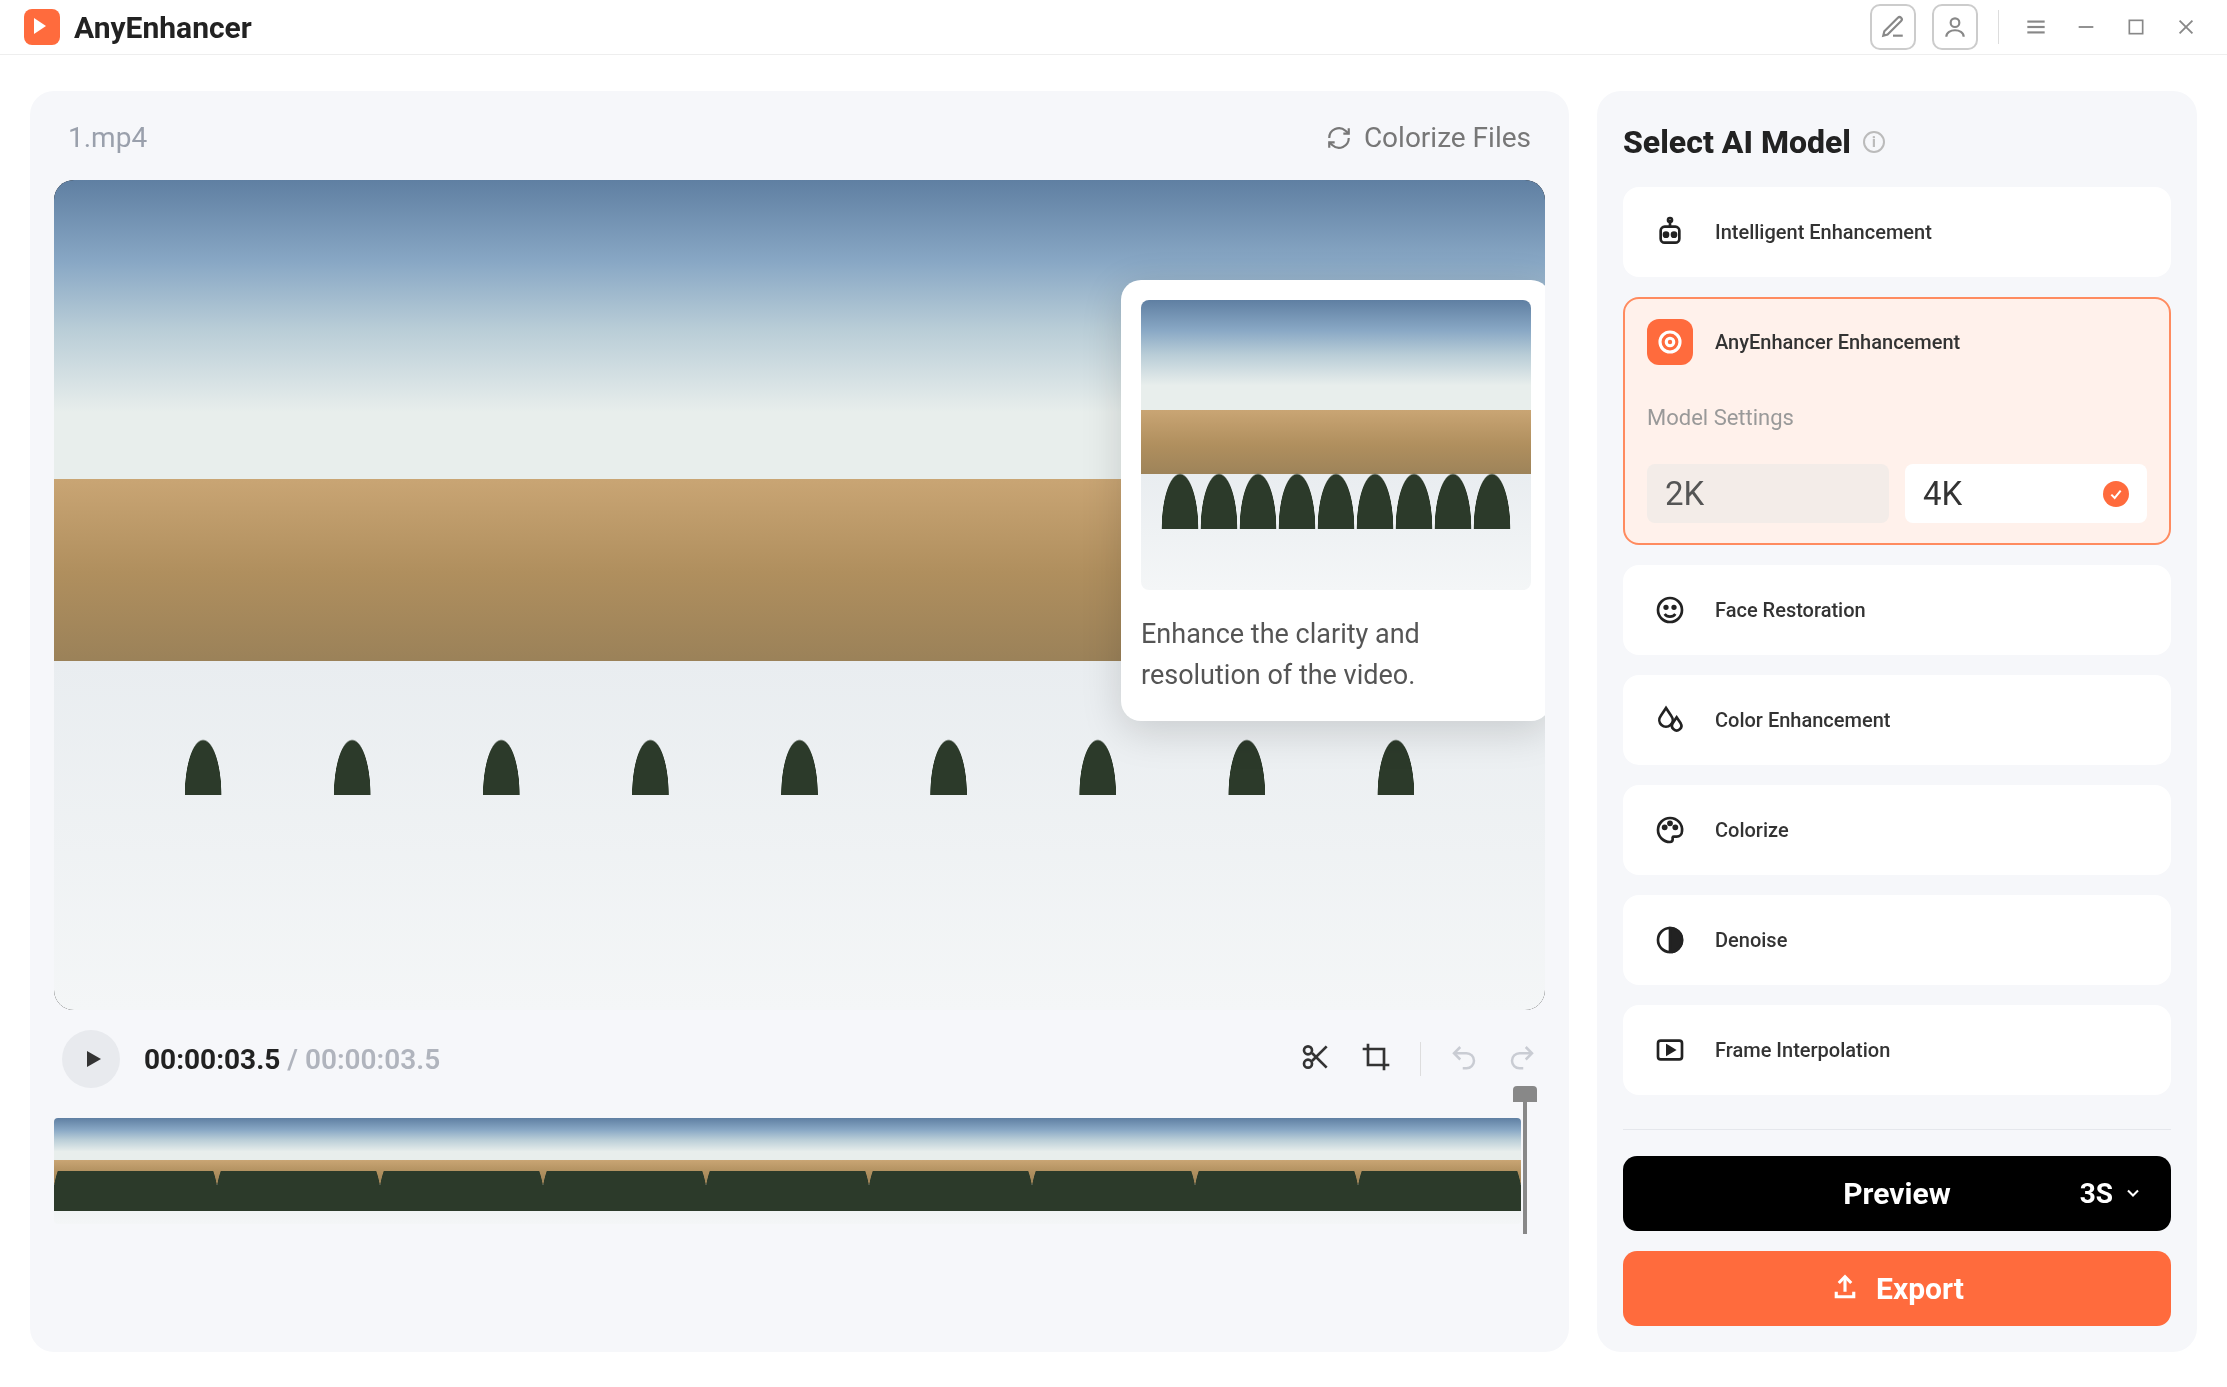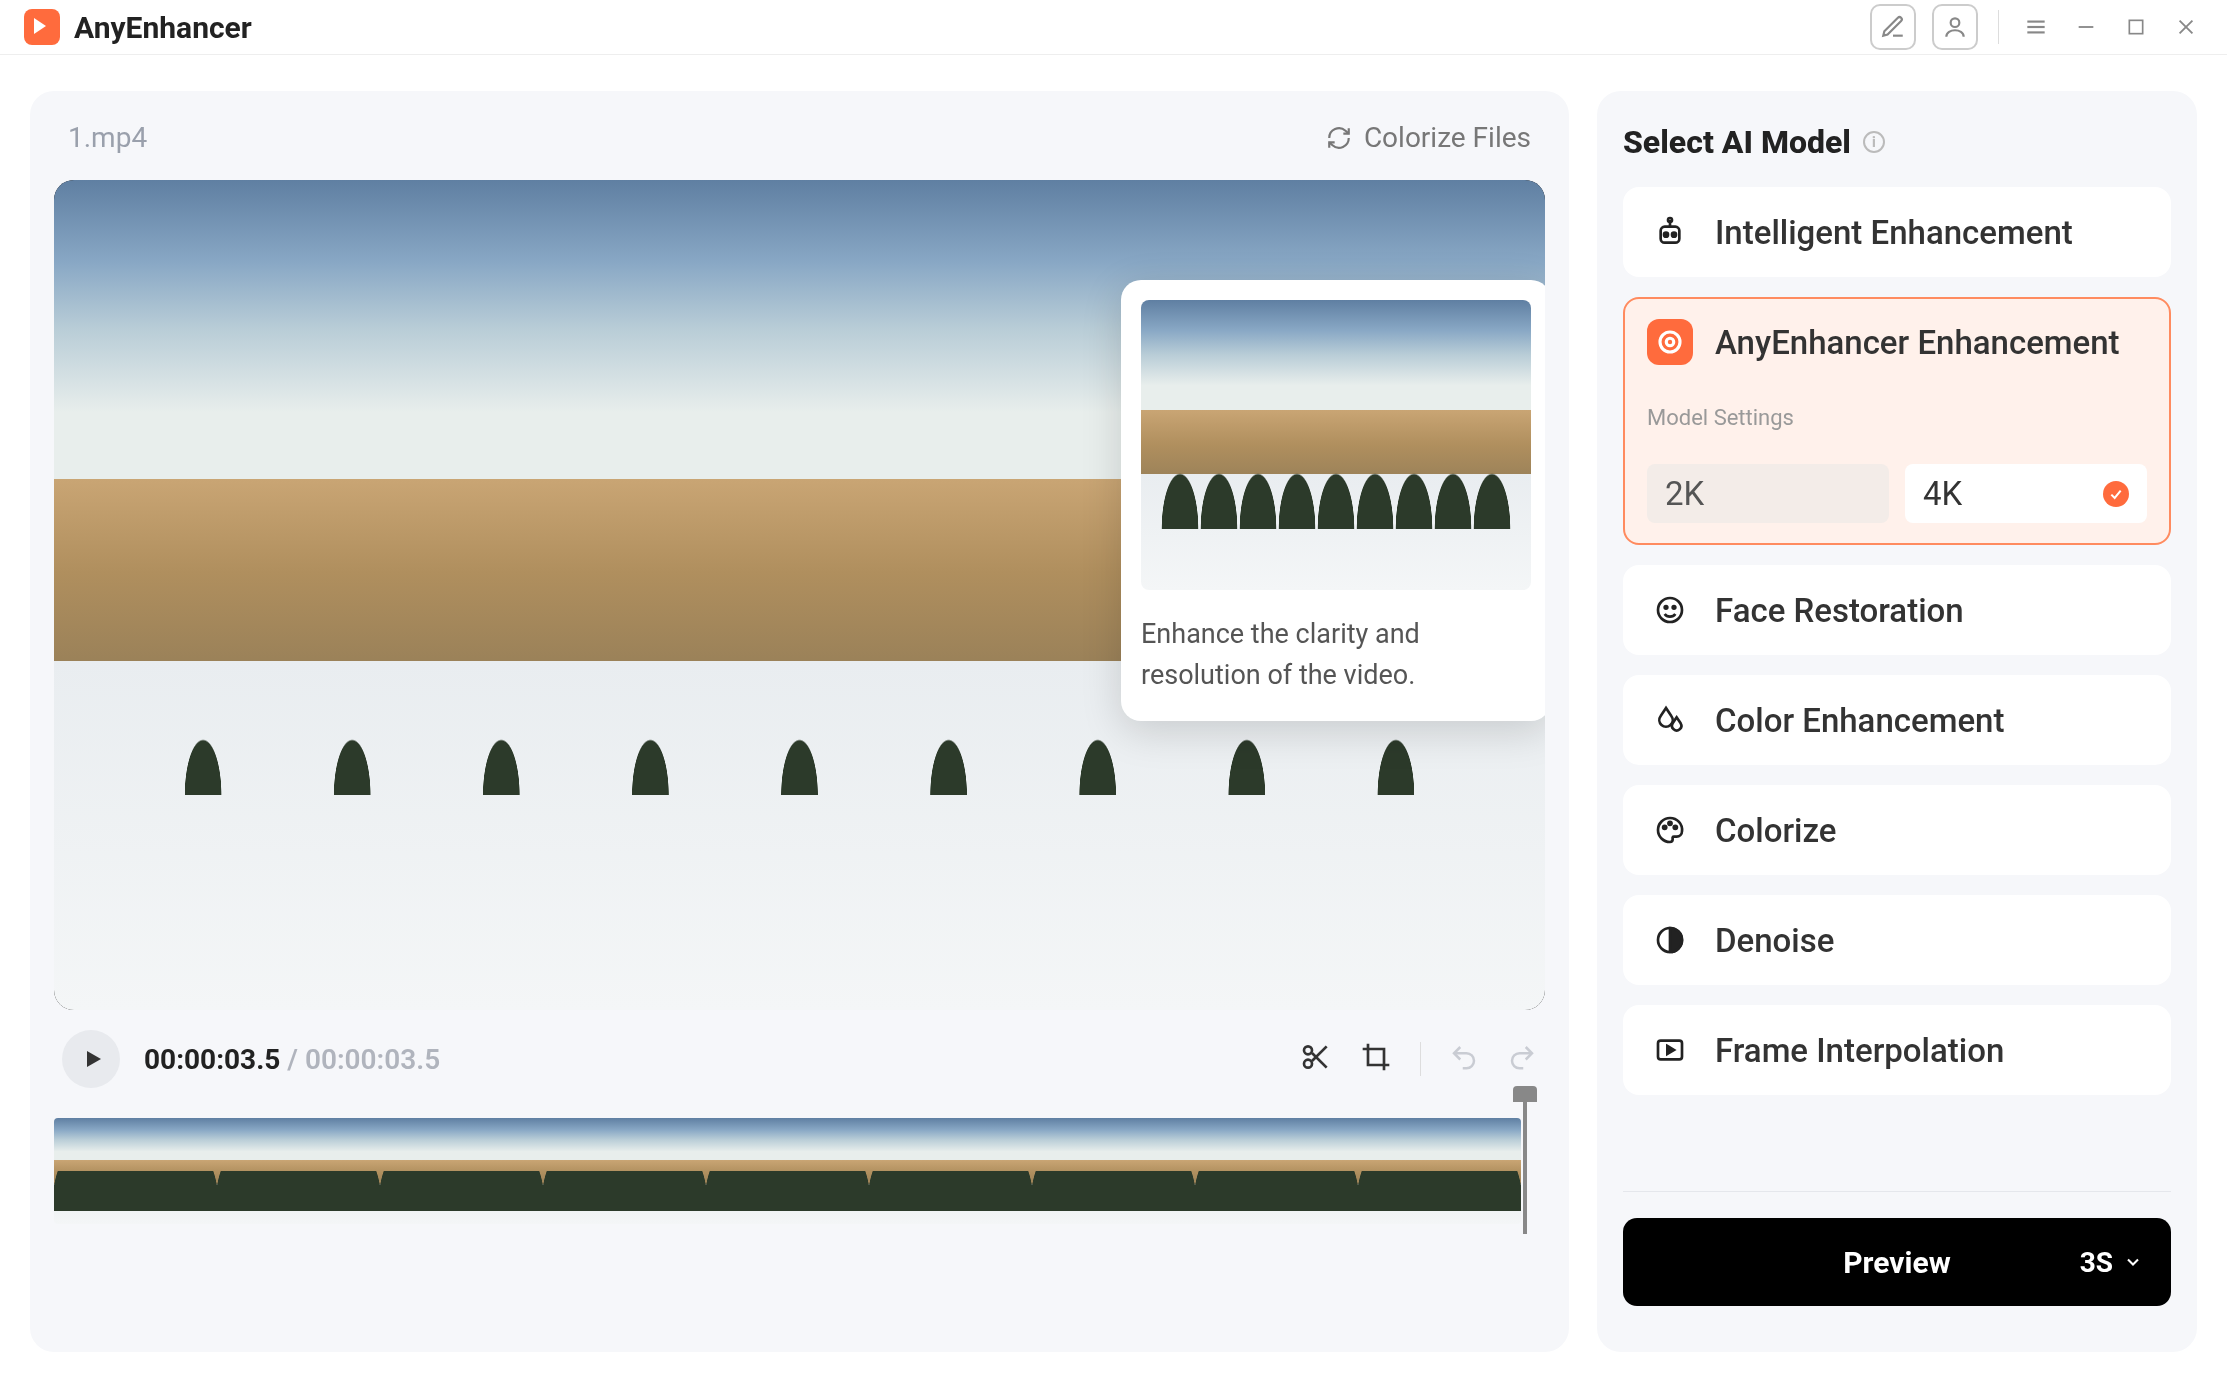--- a/index.html
+++ b/index.html
@@ -73,21 +73,21 @@
 .timeline .frame .treeline { top: 50%; height: 40px; }
 .playhead { position: absolute; right: 18px; top: -24px; width: 4px; height: 140px; background: #888; }
 .playhead::before { content: ""; position: absolute; top: -8px; left: -10px; width: 24px; height: 16px; background: #888; border-radius: 4px 4px 0 0; }
 
 
 .right-title { font-size: 32px; font-weight: 800; color: #222; display: flex; align-items: center; gap: 12px; margin-bottom: 26px; }
 .info-icon { width: 22px; height: 22px; border-radius: 50%; border: 2px solid #bbb; color: #bbb; font-size: 14px; display: flex; align-items: center; justify-content: center; }
 
 .model-card { background: #fff; border-radius: 16px; padding: 22px 24px; display: flex; align-items: center; gap: 22px; margin-bottom: 20px; cursor: pointer; }
 .model-icon { width: 46px; height: 46px; border-radius: 12px; display: flex; align-items: center; justify-content: center; color: #222; }
-.model-label { font-size: 33px; color: #333; font-weight: 500; }
+.model-label { font-size: 20px; color: #333; font-weight: 500; }
 
 .model-card.selected { background: #fff1eb; border: 2px solid #ff8b5f; padding: 20px 22px; flex-direction: column; align-items: stretch; cursor: default; }
 .model-card.selected .model-row { display: flex; align-items: center; gap: 22px; }
 .model-card.selected .model-icon { background: #ff6b3d; color: #fff; }
 .settings-label { font-size: 22px; color: #999; margin-top: 18px; margin-bottom: 12px; }
 .settings-options { display: flex; gap: 16px; }
 .setting-opt { flex: 1; background: #f3ece8; border-radius: 8px; padding: 10px 18px; font-size: 33px; color: #555; display: flex; align-items: center; justify-content: space-between; cursor: pointer; }
 .setting-opt.selected { background: #fff; color: #333; align-items: center; }
 .check-badge { width: 26px; height: 26px; border-radius: 50%; background: #ff6b3d; color: #fff; display: flex; align-items: center; justify-content: center; }
 
@@ -388,14 +388,22 @@
     <div class="preview-btn">
       <span>Preview</span>
       <span class="preview-duration">
         <span>3S</span>
         <svg width="20" height="20" viewBox="0 0 24 24" fill="none" stroke="currentColor" stroke-width="2.5">
             <polyline points="6 9 12 15 18 9"></polyline>
           </svg>
       </span>
     </div>
 
+    <div class="export-btn">
+      <svg width="30" height="30" viewBox="0 0 24 24" fill="none" stroke="currentColor" stroke-width="2.5">
+          <path d="M12 3v12"></path>
+          <path d="m7 8 5-5 5 5"></path>
+          <path d="M5 15v4h14v-4"></path>
+        </svg>
+      <span>Export</span>
+    </div>
   </div>
 </div>
 
 </body></html>

